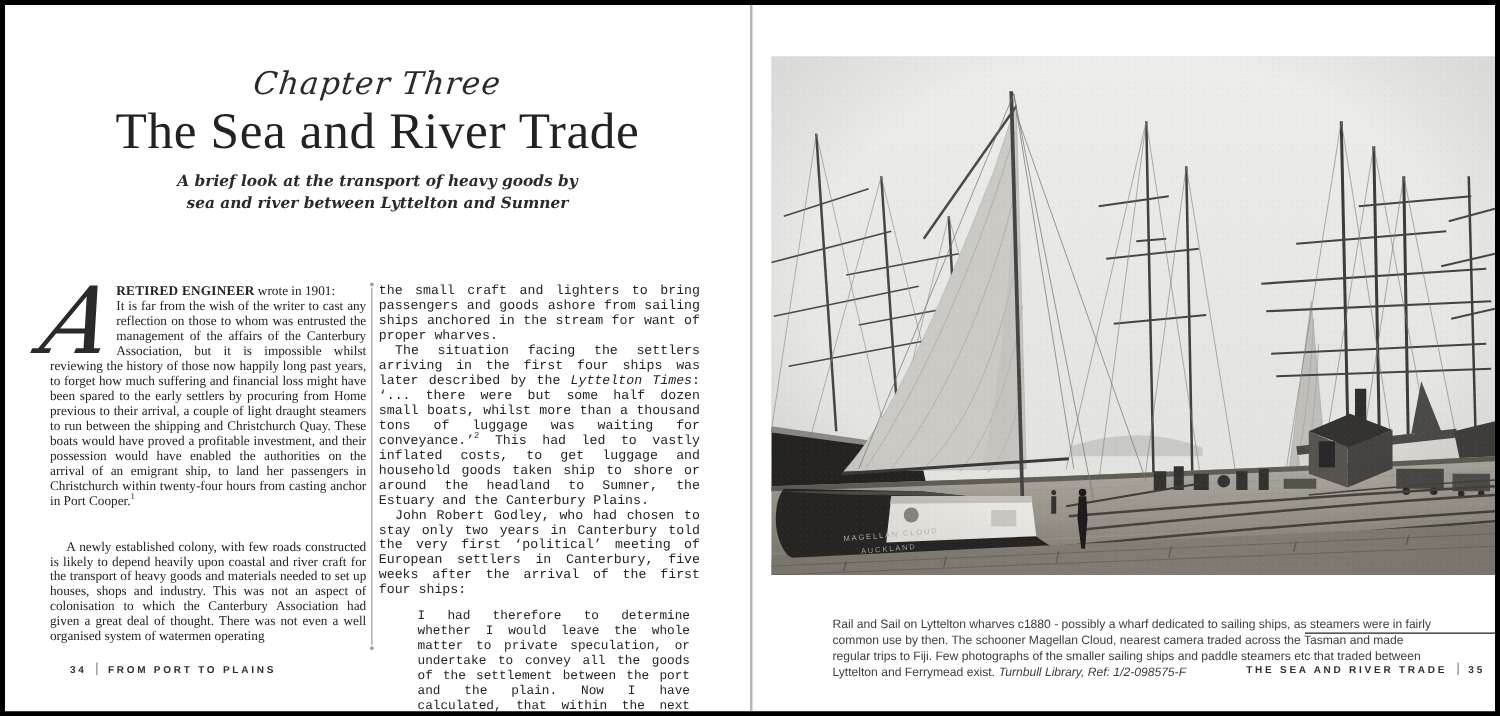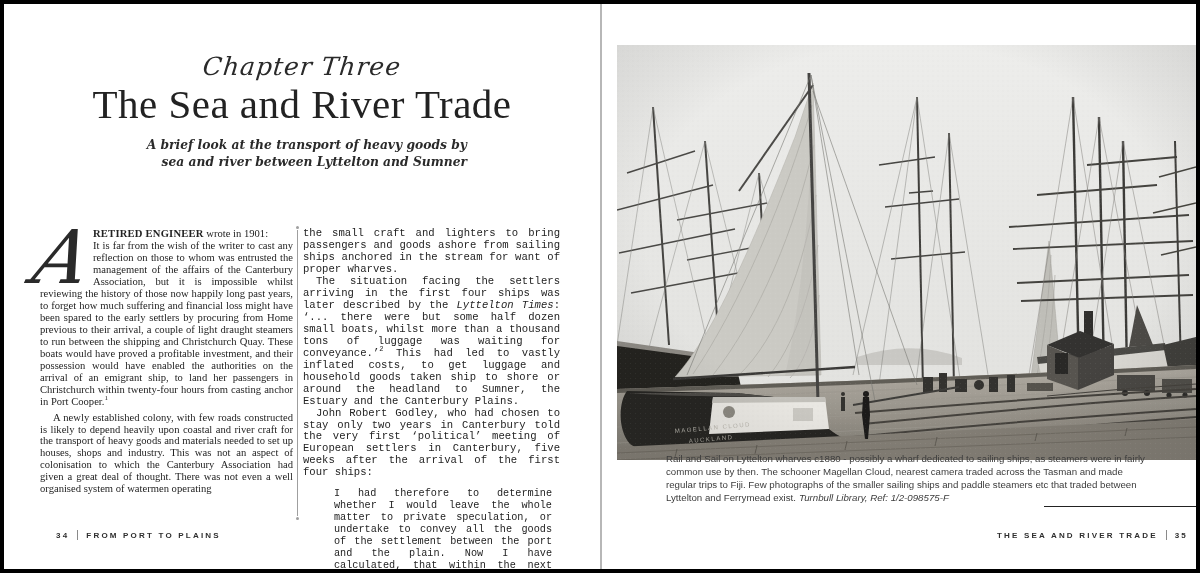--- a/index.html
+++ b/index.html
@@ -20,29 +20,29 @@
   .chapter-label{
     font-family:"DejaVu Serif", serif;font-style:italic;font-size:25px;
     color:#2a2a2a;letter-spacing:1px;transform:skewX(-6deg);
   }
   .page-title{
     font-family:"Liberation Serif", serif;font-size:41px;font-weight:400;
     color:#222;letter-spacing:0.5px;margin-top:2px;line-height:1.05;
   }
   .subtitle{
     font-family:"DejaVu Serif", serif;font-style:italic;font-weight:bold;
-    font-size:12.3px;color:#2a2a2a;line-height:1.4;margin:10px auto 0;width:330px;text-align:right;
+    font-size:12.3px;color:#2a2a2a;line-height:1.4;margin:10px auto 0;width:330px;
   }
   
   .col{position:absolute;top:224px;font-size:10.6px;line-height:1.13;text-align:justify;color:#232323;}
   .col-1{left:36px;width:253px;}
   .col-2{left:299px;width:257px;font-family:Liberation Mono, monospace;}
   .col p{margin:0;}
   .col .indent{text-indent:13px;}
-  .col .gap{margin-top:4px;}
+  .col .gap{margin-top:25px;}
   .drop-cap{
     float:left;
     font-family:"DejaVu Serif", serif;font-style:italic;
     font-size:74px;line-height:56px;width:52px;
     margin:1px 5px 0 -4px;color:#2a2a2a;
     transform:skewX(-14deg);
   }
   .lead-caps{font-weight:bold;letter-spacing:0.2px;}
   .ital{font-style:italic;}
   sup{font-size:7px;line-height:0;}
@@ -59,21 +59,21 @@
   }
   .footer-left{left:52px;}
   .footer-right{right:8px;text-align:right;}
   .footer .divider{display:inline-block;width:1px;height:10px;background:#8a8a8a;margin:0 8px;vertical-align:-2px;}
   .footer-rule{position:absolute;right:0;top:502px;width:152px;height:1px;background:#222;}
   
   .photo{position:absolute;left:613px;top:41px;width:579px;height:415px;overflow:hidden;background:#e7e7e5;}
   .photo svg{display:block;width:100%;height:100%;}
   
   .caption{
-    position:absolute;left:662px;top:448px;width:482px;
+    position:absolute;left:662px;top:489px;width:482px;
     font-family:"Liberation Sans", sans-serif;font-size:9.7px;line-height:1.34;color:#3c3c3c;
   }
   .caption .credit{font-style:italic;margin-left:3px;}
 </style>
 </head>
 <body>
 
 <div id="spread">
 
   <div class="gutter"></div>

